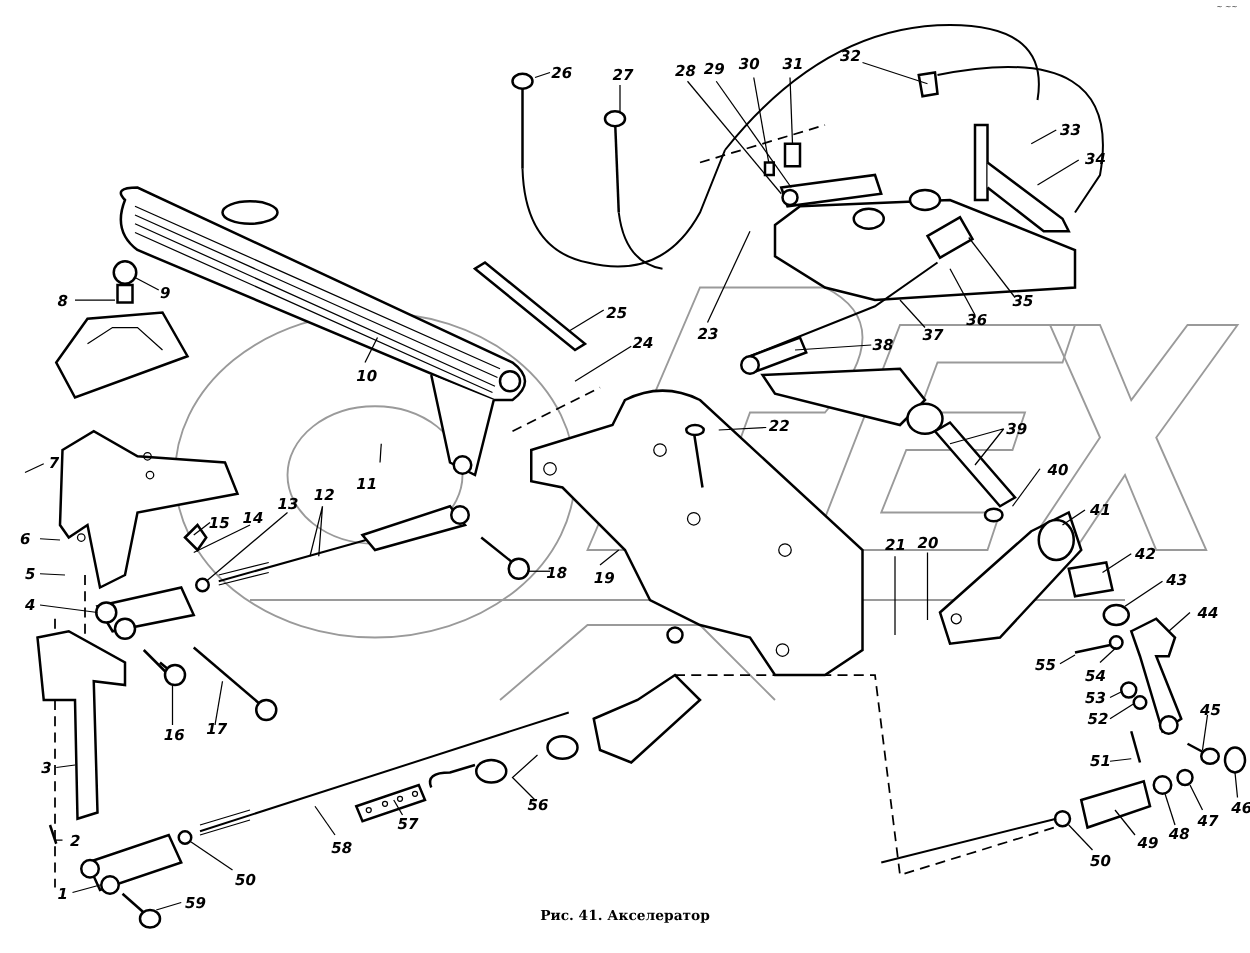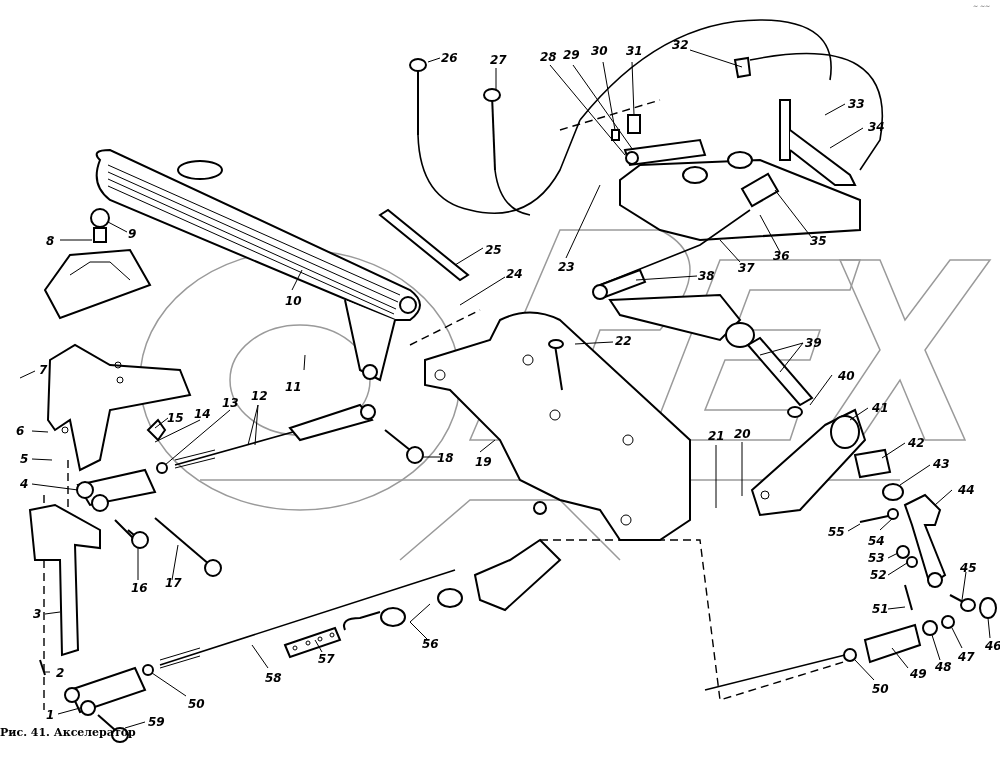--- a/index.html
+++ b/index.html
@@ -1,19 +1,19 @@
 <!DOCTYPE html>
 <html><head>
 <meta charset="utf-8">
 <style>
   html,body{margin:0;padding:0;background:#fff;}
   body{width:1000px;height:762px;overflow:hidden;position:relative;font-family:"DejaVu Sans",sans-serif;}
   #stage{position:absolute;left:0;top:0;width:1000px;height:762px;}
   svg text{font-family:"DejaVu Sans",sans-serif;font-style:italic;font-weight:bold;font-size:12px;fill:#000;}
-  .caption{position:absolute;left:0;width:1000px;top:726px;
+  .caption{position:absolute;left:0;width:1000px;top:726px;text-align:center;
     font-family:"DejaVu Serif",serif;font-weight:bold;font-size:11px;color:#000;}
   .corner{position:absolute;right:10px;top:2px;font-size:6px;color:#444;font-family:"DejaVu Sans",sans-serif;}
   .ln{stroke:#000;stroke-width:1.6;fill:none;}
   .thin{stroke:#000;stroke-width:1;fill:none;}
   .part{stroke:#000;stroke-width:2;fill:#fff;}
   .dash{stroke:#000;stroke-width:1.4;fill:none;stroke-dasharray:8 5;}
   .wm{stroke:#9a9a9a;stroke-width:1.5;fill:none;}
 </style>
 </head>
 <body>

